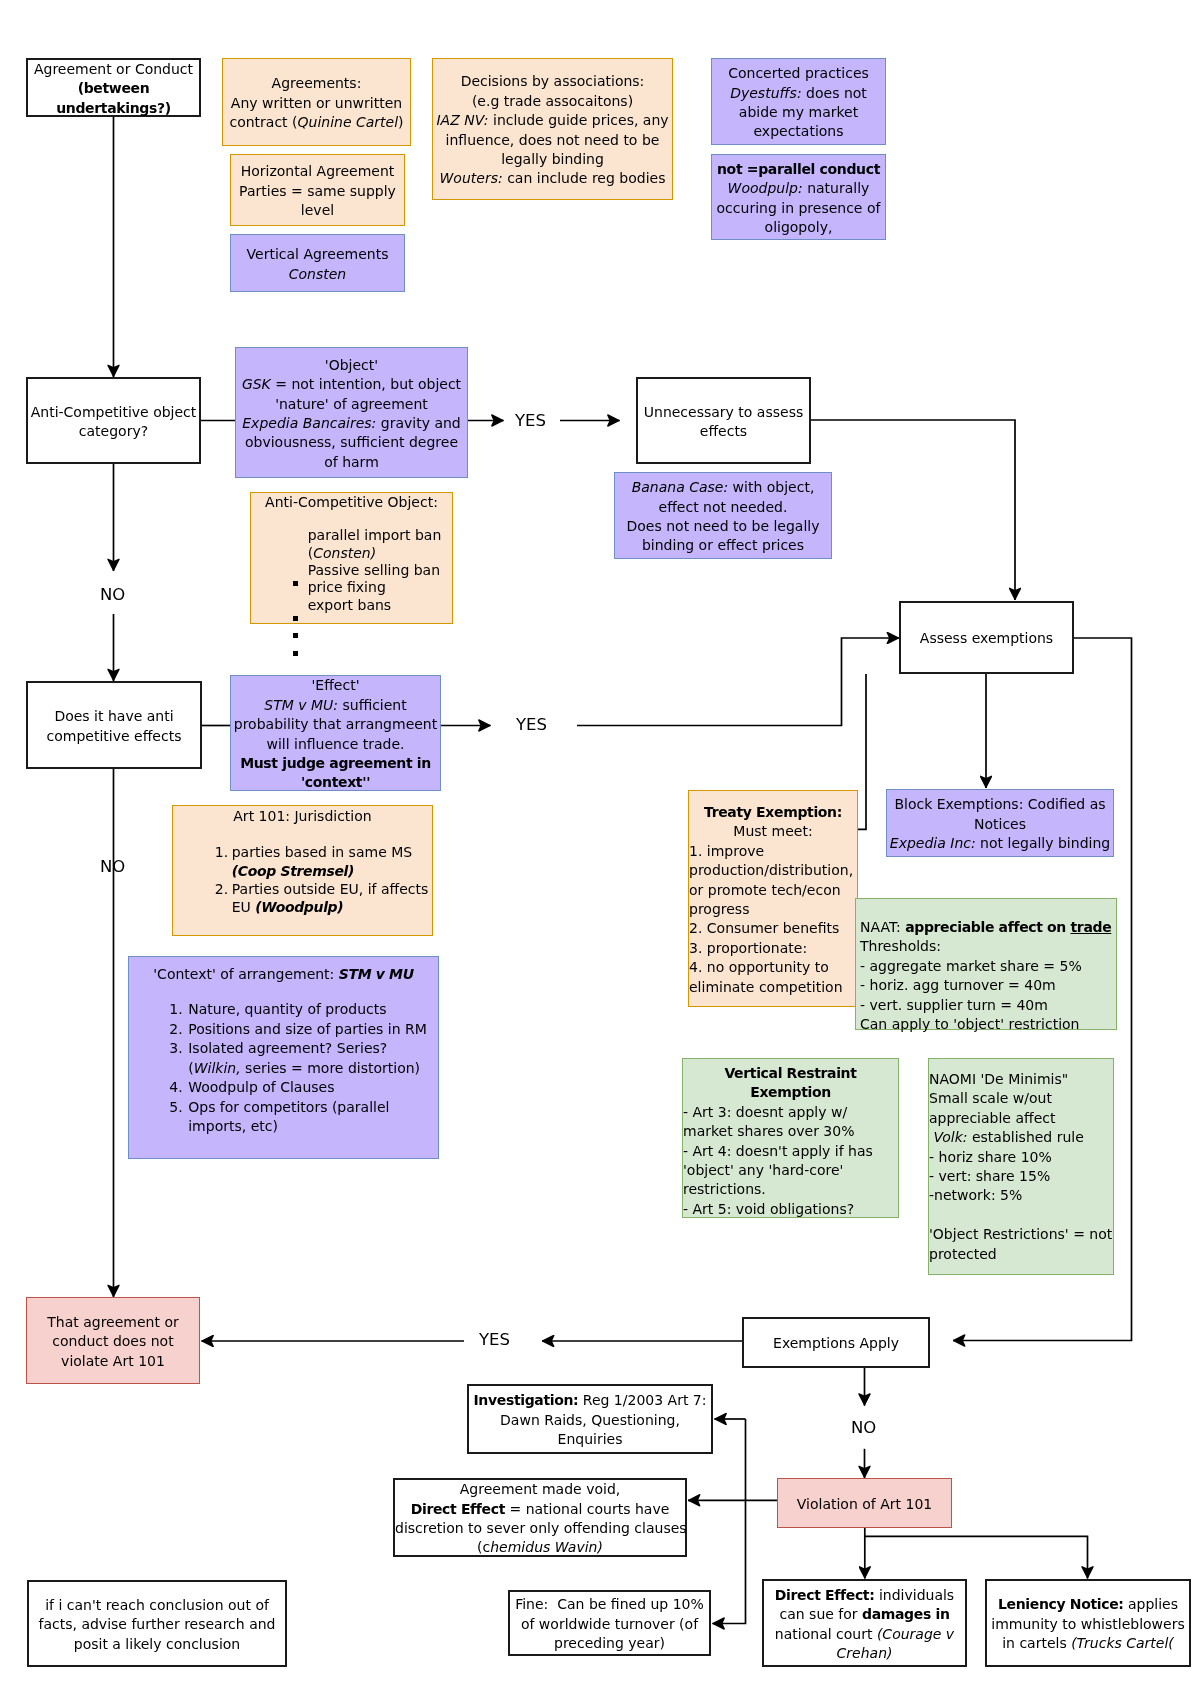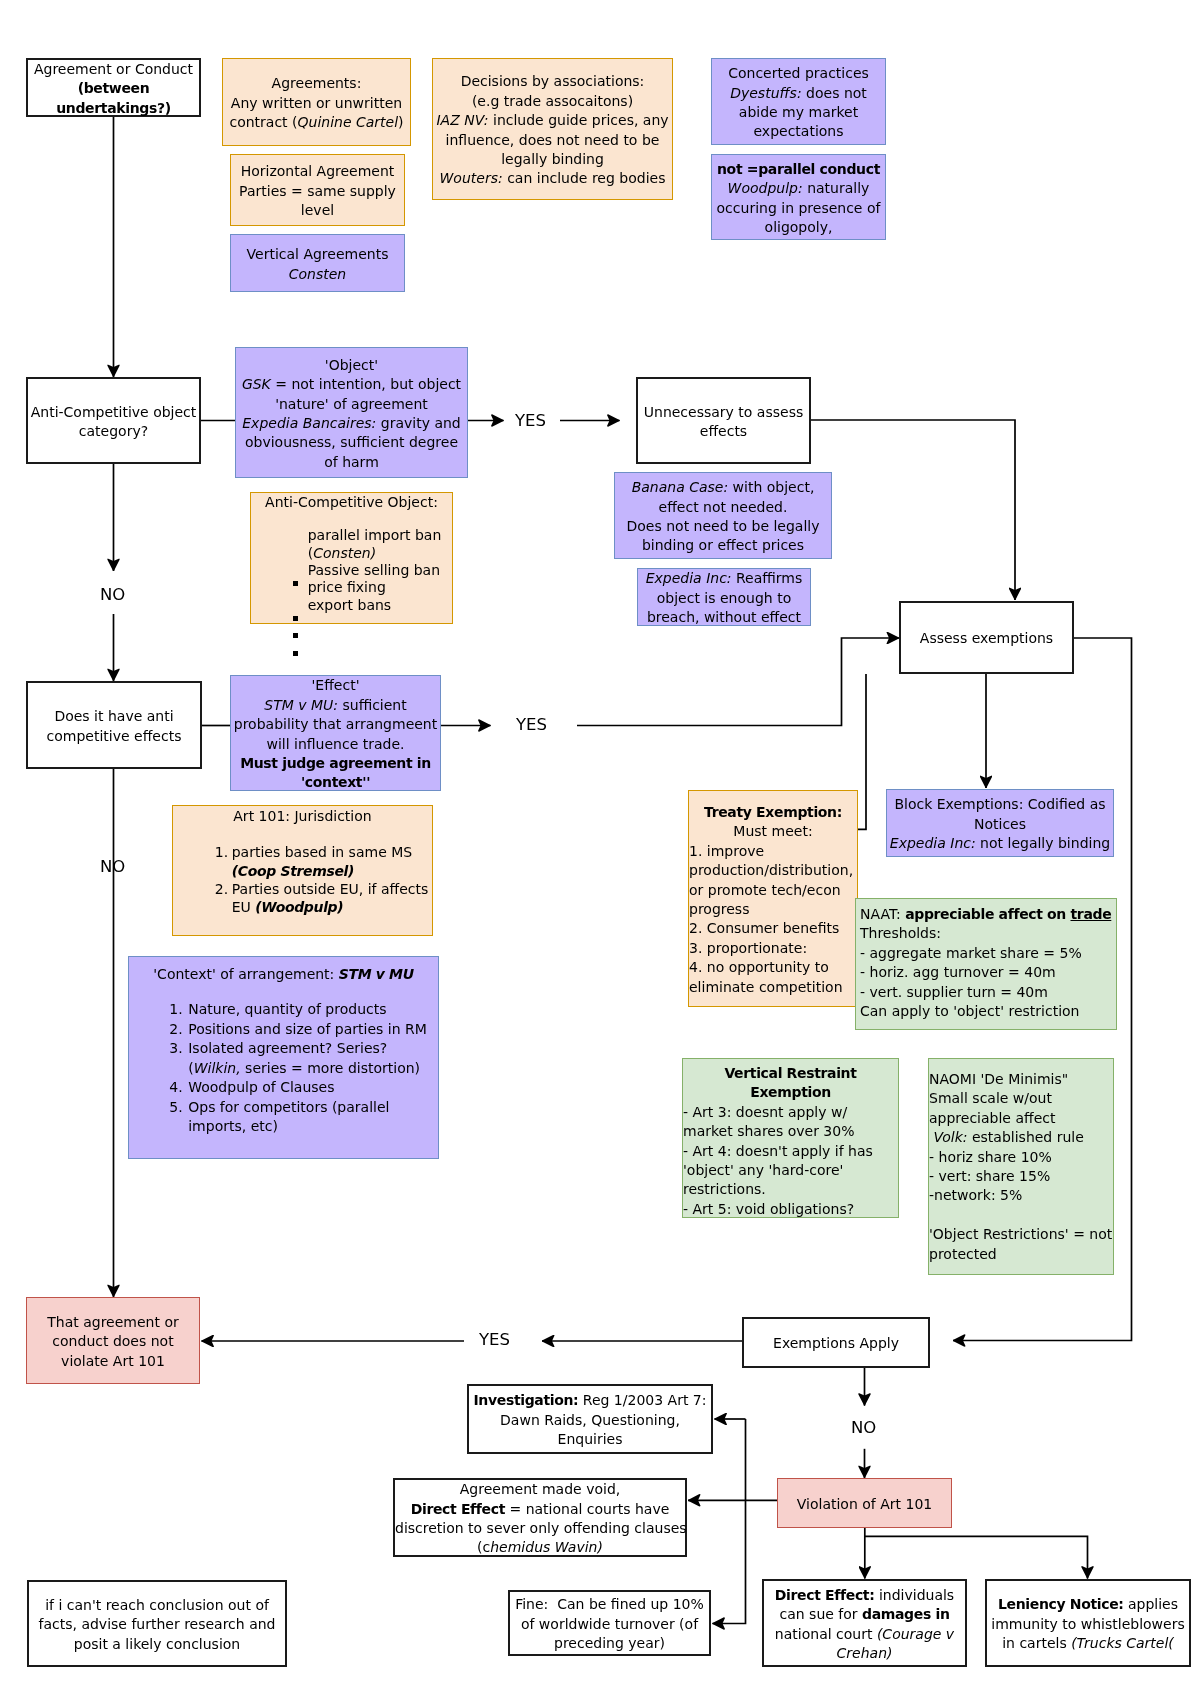--- a/index.html
+++ b/index.html
@@ -128,25 +128,20 @@
   <div class="node white v-mid" style="left:636px;top:377px;width:175px;height:87px">
     <div class="inner">
     <span class="txt">Unnecessary to assess<br>effects</span>
     </div>
     </div>
   <div class="node blue v-mid" style="left:614px;top:472px;width:218px;height:87px">
     <div class="inner">
     <span class="txt"><i>Banana Case:</i> with object,<br>effect not needed.<br>Does not need to be legally<br>binding or effect prices</span>
     </div>
     </div>
-  <div class="node blue v-mid" style="left:637px;top:568px;width:174px;height:58px">
-    <div class="inner">
-    <span class="txt"><i>Expedia Inc:</i> Reaffirms<br>object is enough to<br>breach, without effect</span>
-    </div>
-    </div>
   <div class="node white v-mid" style="left:899px;top:601px;width:175px;height:73px">
     <div class="inner">
     <span class="txt">Assess exemptions</span>
     </div>
     </div>
   <div class="node white v-mid" style="left:26px;top:681px;width:176px;height:88px">
     <div class="inner">
     <span class="txt">Does it have anti<br>competitive effects</span>
     </div>
     </div>
@@ -183,21 +178,21 @@
     <span class="txt"><b>Treaty Exemption:</b><br>Must meet:</span>
     <div class="al">1. improve production/distribution, or promote tech/econ progress<br>2. Consumer benefits<br>3. proportionate:<br>4. no opportunity to eliminate competition</div>
     </div>
     </div>
   <div class="node blue v-mid" style="left:886px;top:789px;width:228px;height:68px">
     <div class="inner">
     <span class="txt">Block Exemptions: Codified as<br>Notices<br><i>Expedia Inc:</i> not legally binding</span>
     </div>
     </div>
   <div class="node green v-top" style="left:855px;top:898px;width:262px;height:132px;text-align:left">
-    <div class="inner" style="padding-top:6px;padding-left:4px;white-space:nowrap">
+    <div class="inner" style="padding-top:19px;padding-left:4px;white-space:nowrap">
     <span class="txt">NAAT: <b>appreciable affect on <u>trade</u></b><br>Thresholds:<br>- aggregate market share = 5%<br>- horiz. agg turnover = 40m<br>- vert. supplier turn = 40m<br>Can apply to 'object' restriction</span>
     </div>
     </div>
   <div class="node green v-top" style="left:682px;top:1058px;width:217px;height:160px">
     <div class="inner" style="padding-top:5px">
     <span class="txt"><b>Vertical Restraint<br>Exemption</b></span>
     <div class="al">- Art 3: doesnt apply w/ market shares over 30%<br>- Art 4: doesn't apply if has 'object' any 'hard-core' restrictions.<br>- Art 5: void obligations?</div>
     </div>
     </div>
   <div class="node green v-top" style="left:928px;top:1058px;width:186px;height:217px;text-align:left">

